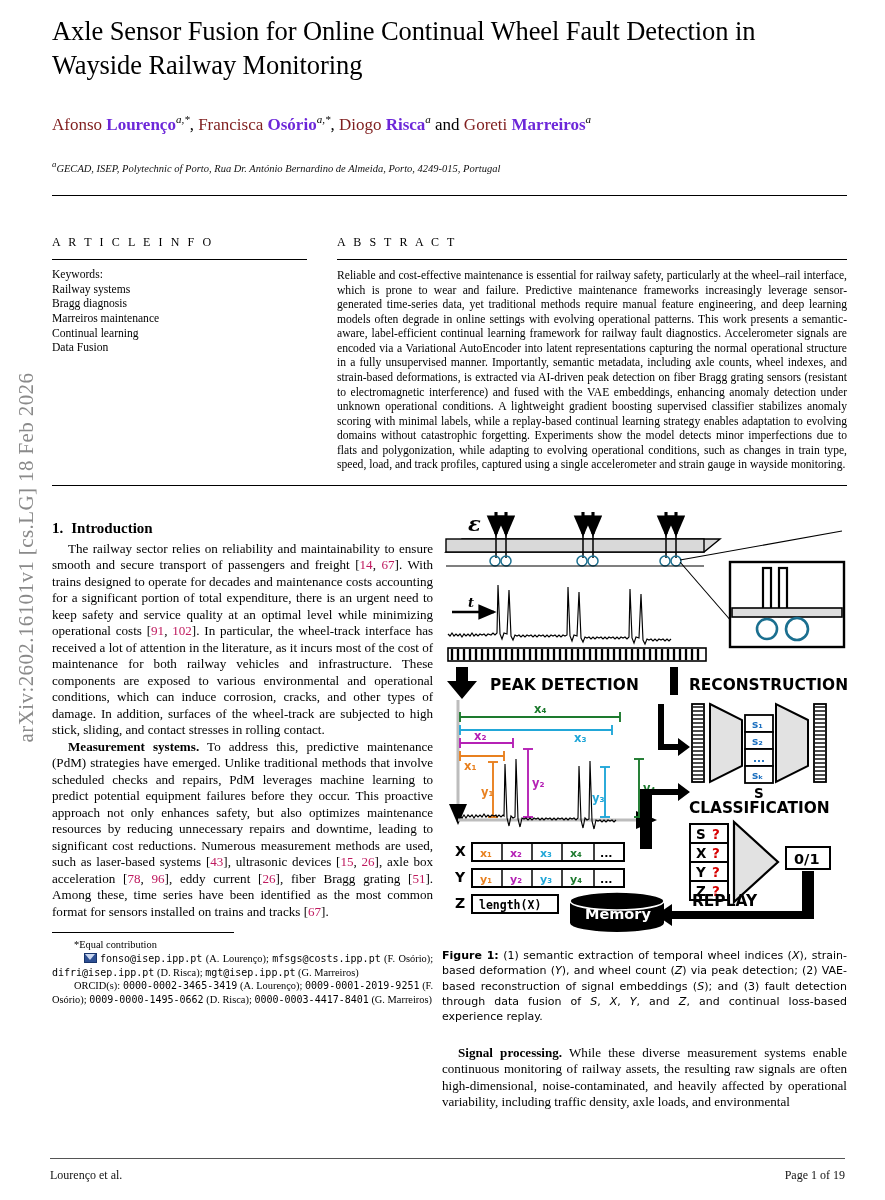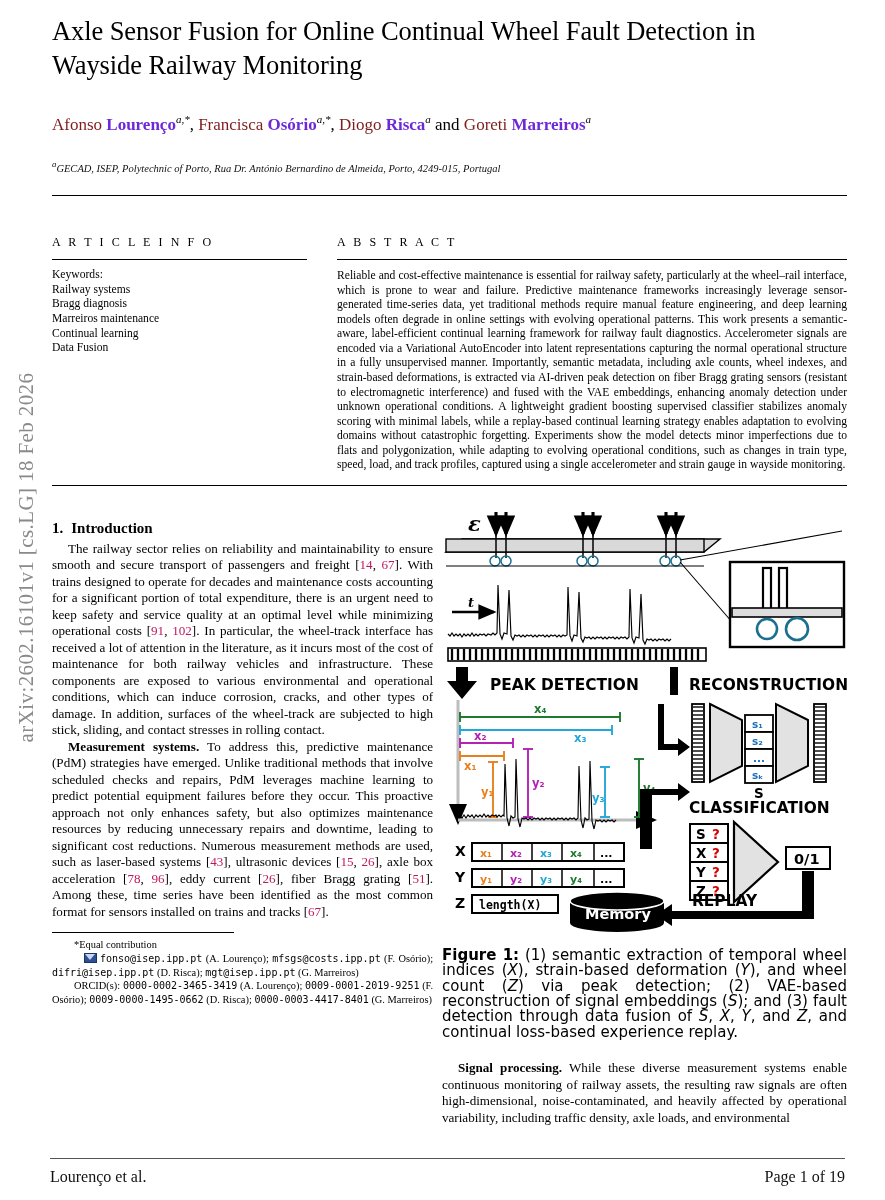--- a/index.html
+++ b/index.html
@@ -81,27 +81,27 @@
     border-left:5.5px solid transparent;border-right:5.5px solid transparent;
     border-top:6px solid #c9d6ef;}
 
   
   .figwrap{width:405px;}
   .figcap{
     margin-top:10px;font-size:12.4px;line-height:15.6px;text-align:justify;
   }
   .figcap b{font-weight:700;}
   .figcap i{font-style:italic;}
-  .cap-sans{font-family:"DejaVu Sans", sans-serif;font-size:15px;line-height:15.4px;}
+  .cap-sans{font-family:"DejaVu Sans", sans-serif;font-size:11px;line-height:15.4px;}
 
   
   .footer{position:absolute;left:50px;top:1158px;width:795px;}
   .footer .fr{border-top:.9px solid #555;}
   .footer .frow{display:flex;justify-content:space-between;
-    font-size:16px;margin-top:9px;color:#111;}
+    font-size:12px;margin-top:9px;color:#111;}
 </style>
 </head>
 <body>
 
 <div class="page">
 
   <div class="arxiv-stamp">arXiv:2602.16101v1  [cs.LG]  18 Feb 2026</div>
 
   <div class="content">
 

